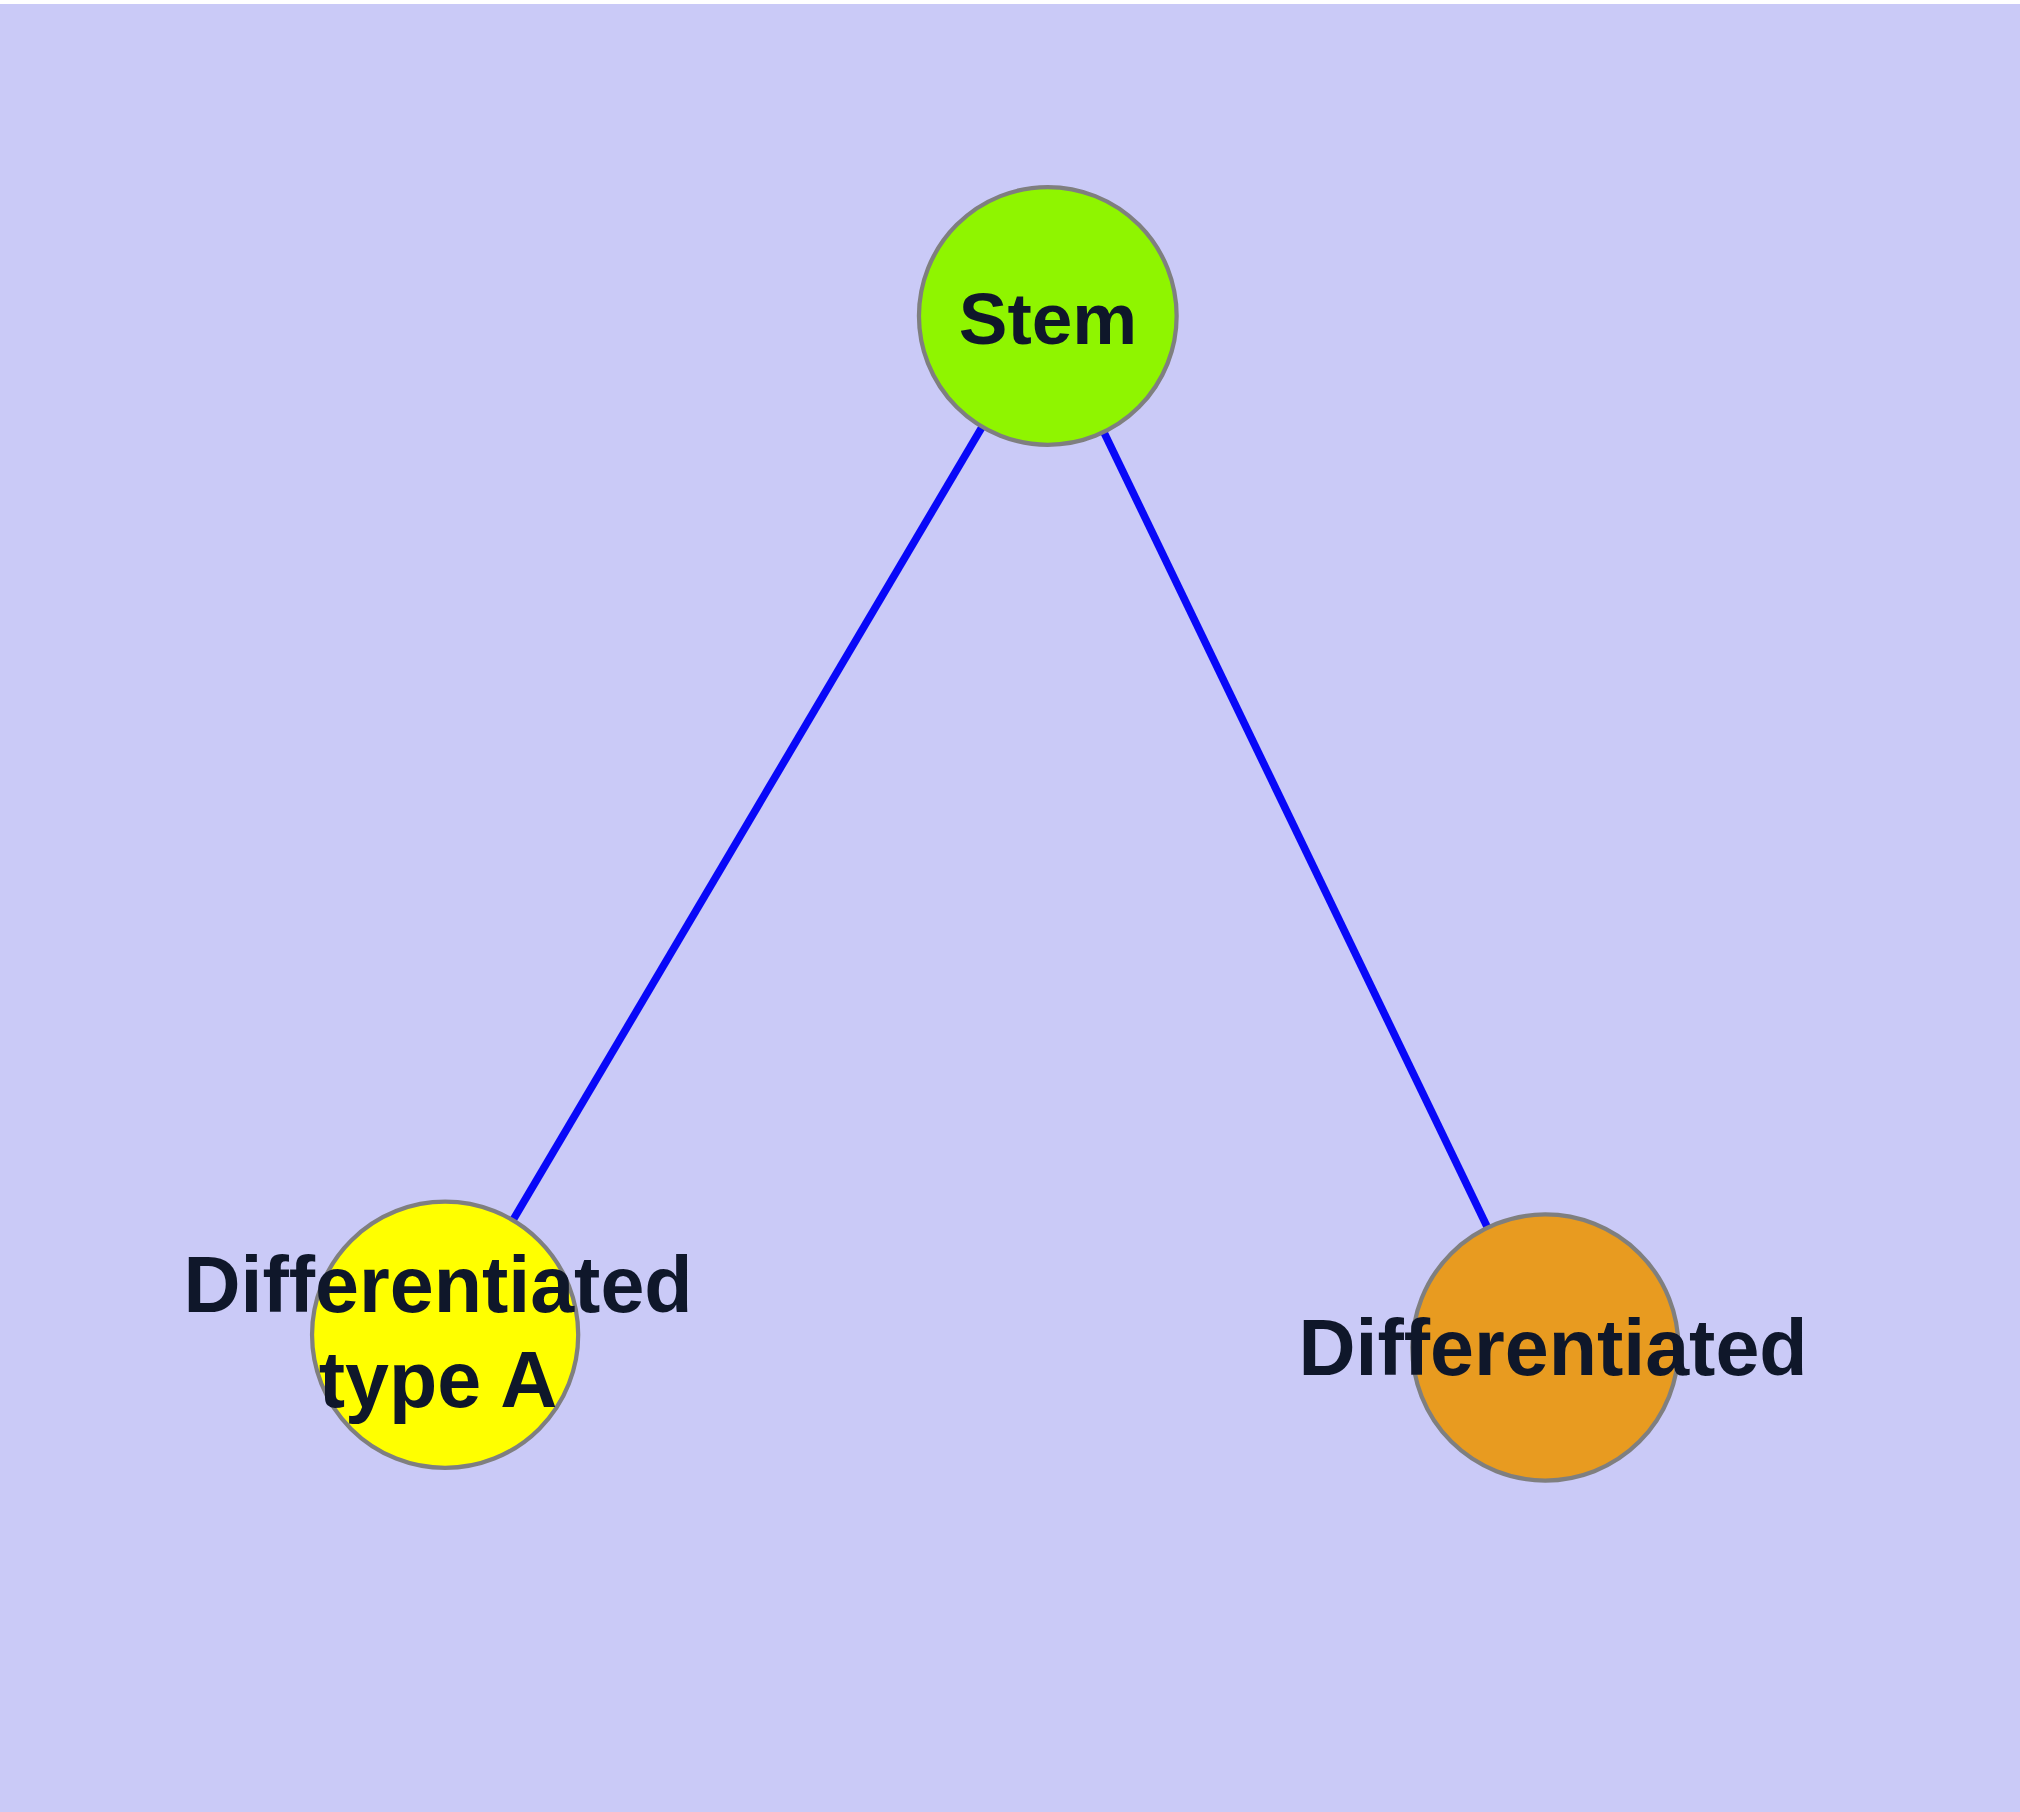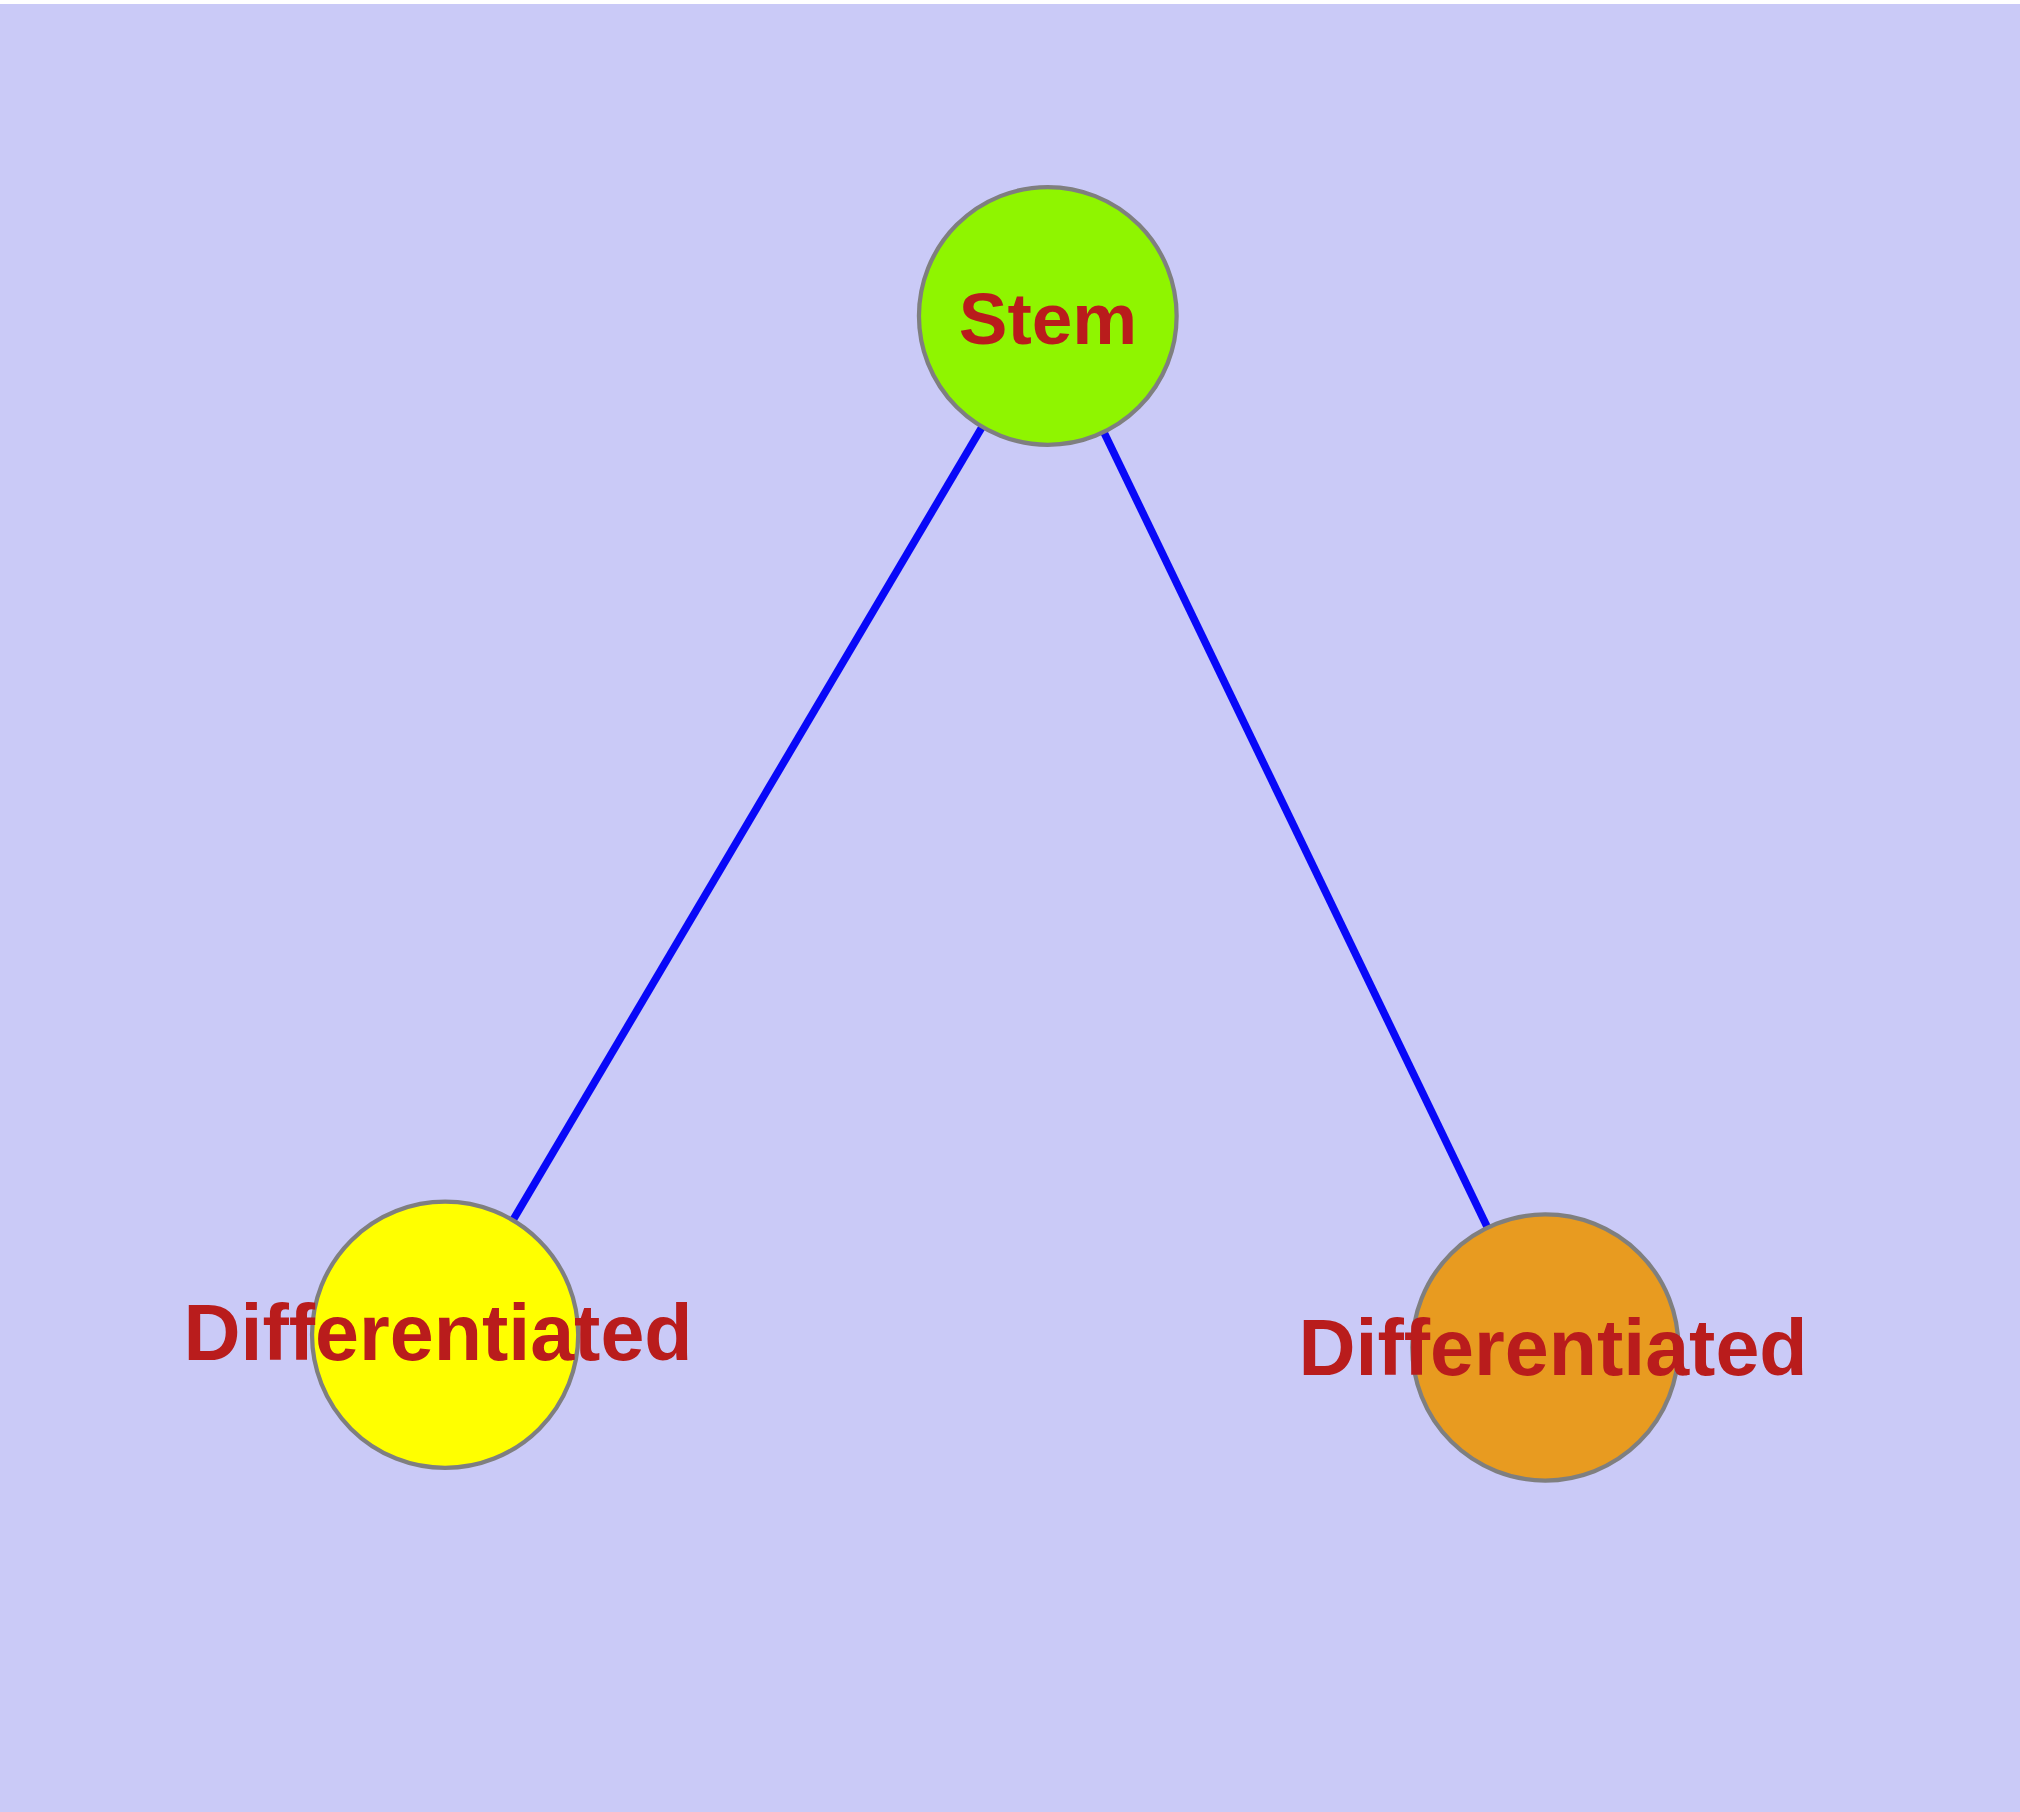--- a/index.html
+++ b/index.html
@@ -32,21 +32,21 @@
   svg.graph {
     position: absolute;
     left: 0;
     top: 0;
     width: 2021px;
     height: 1808px;
   }
   .node-label {
     position: absolute;
     transform: translate(-50%, -50%);
-    color: #b91c1c;
+    color: #0f172a;
     font-weight: bold;
     text-align: center;
     white-space: nowrap;
     line-height: 95px;
     letter-spacing: 0px;
   }
   .node-label.single {
     font-size: 73px;
     line-height: 73px;
   }
@@ -72,20 +72,21 @@
 
     <circle cx="525" cy="1570" r="157" stroke="#7F7F7F" stroke-width="5" fill="#FFFF00"></circle>
 
     <circle cx="1823" cy="1585" r="157" stroke="#7F7F7F" stroke-width="5" fill="#E89B20"></circle>
   </svg>
 
   <div class="node-label single" style="left:1048px; top:314px;">Stem</div>
 
   <div class="node-label double" style="left:430px; top:1328px;">
     <div>Differentiated</div>
+    <div>type A</div>
   </div>
 
   <div class="node-label double" style="left:1545px; top:1343px;">
     <div>Differentiated</div>
   </div>
 
 </div>
 
 
 </body></html>

